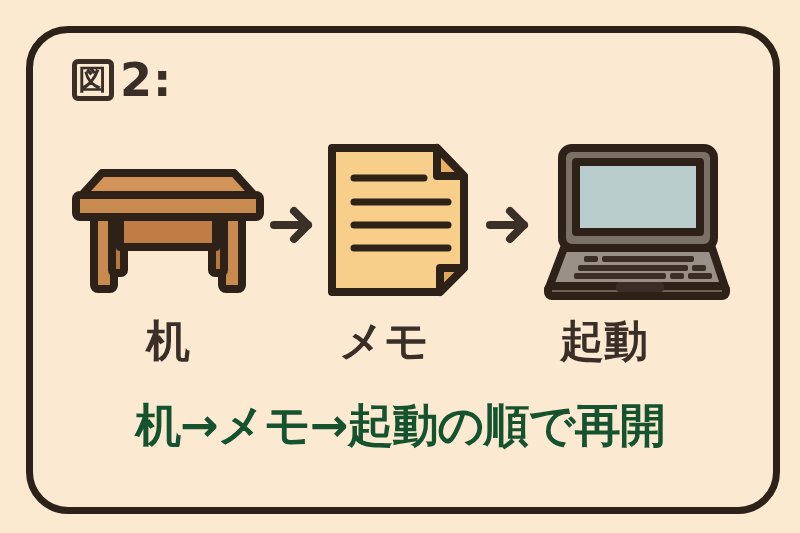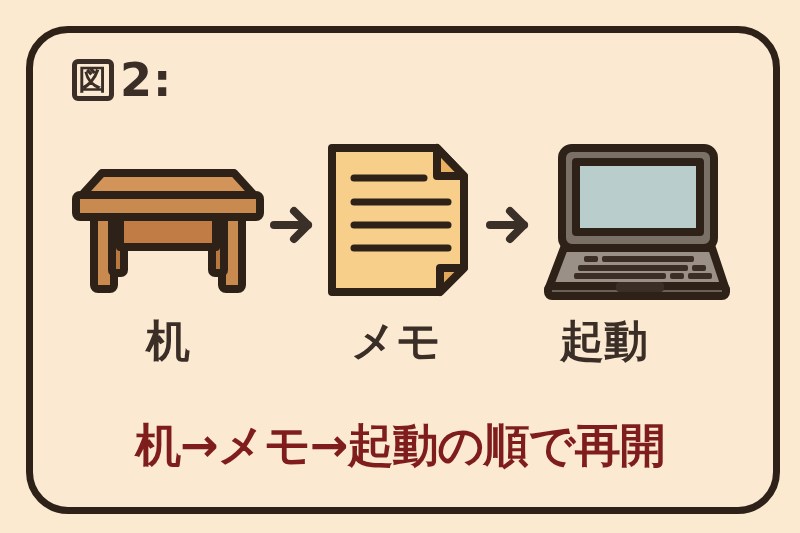--- a/index.html
+++ b/index.html
@@ -28,22 +28,22 @@
     box-sizing: border-box; margin-right: 6px;
     font-size: 28px;
   }
   .icon { position: absolute; }
   .caption {
     position: absolute; top: 312px; font-size: 44px; font-weight: bold;
     color: #3a2e26; text-align: center; width: 200px;
   }
   .summary {
     position: absolute; left: 70px; top: 395px; width: 660px;
-    font-size: 46px; font-weight: bold; color: #7f1d1d;
-    text-align: center; white-space: nowrap; letter-spacing: -1px; margin-top: 20px;
+    font-size: 46px; font-weight: bold; color: #14532d;
+    text-align: center; white-space: nowrap; letter-spacing: -1px;
   }
 </style>
 </head>
 <body>
 
 <div class="frame"></div>
 
 <div class="fig-label">
   <span class="fig-box">図</span>
   <span>2:</span>
@@ -102,16 +102,16 @@
     <rect x="38" y="125" width="110" height="6" rx="2"></rect>
     <rect x="152" y="125" width="14" height="6" rx="2"></rect>
     <rect x="34" y="133" width="92" height="6" rx="2"></rect>
     <rect x="130" y="133" width="14" height="6" rx="2"></rect>
     <rect x="148" y="133" width="24" height="6" rx="2"></rect>
     <rect x="76" y="142" width="48" height="10" rx="4"></rect>
   </g>
 </svg>
 
 <div class="caption" style="left:68px">机</div>
-<div class="caption" style="left:296px">メモ</div>
+<div class="caption" style="left:284px">メモ</div>
 <div class="caption" style="left:504px">起動</div>
 
 <div class="summary">机→メモ→起動の順で再開</div>
 
 </body></html>

